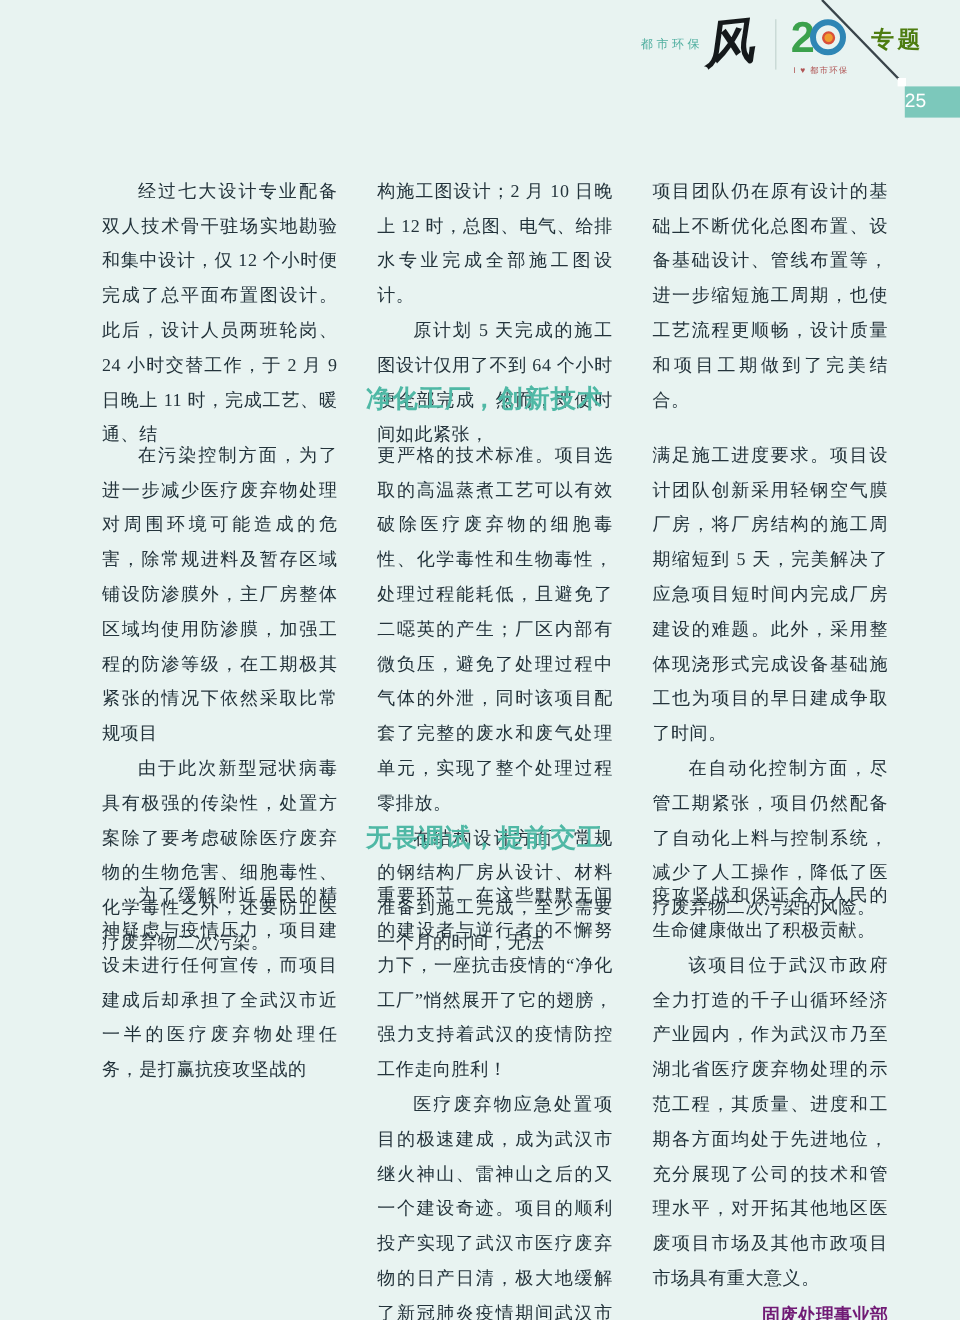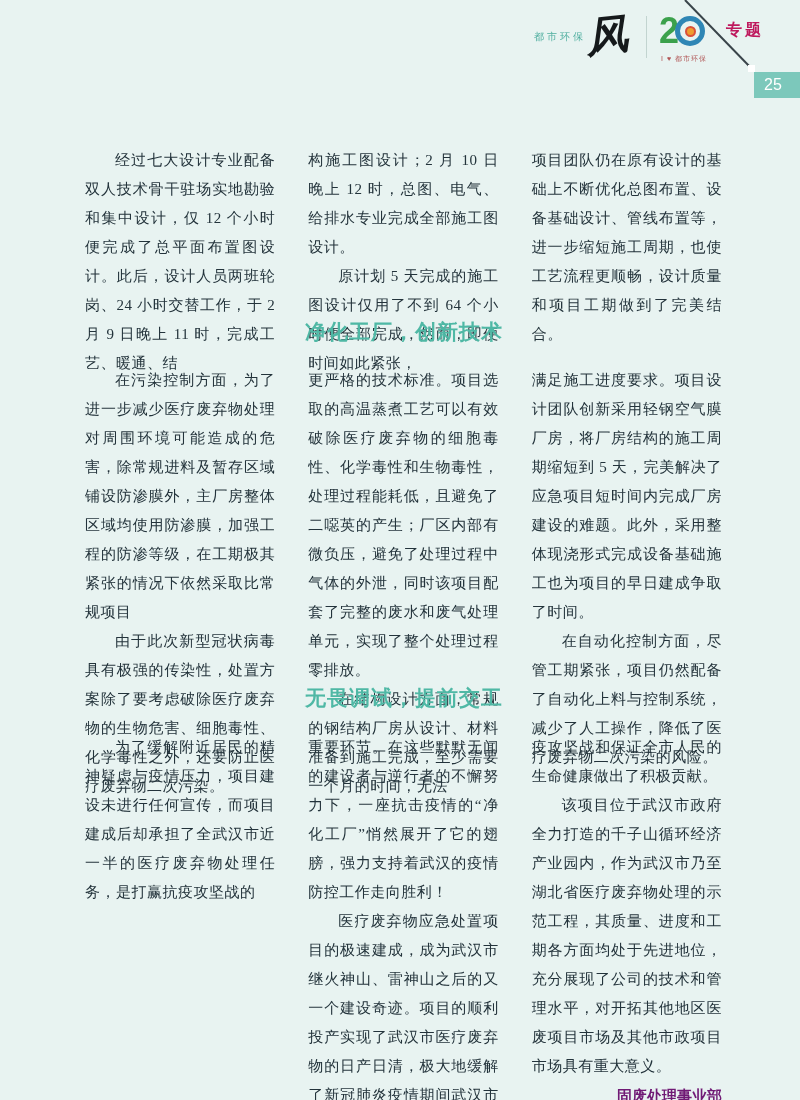--- a/index.html
+++ b/index.html
@@ -42,32 +42,32 @@
     background:#ef9c2f;border:2px solid #d9503a;box-sizing:border-box;
   }
   .logo-tagline{
     position:absolute;left:661px;top:54px;
     font-family:"Liberation Sans","DejaVu Sans",sans-serif;
     font-size:7px;color:#b05454;letter-spacing:1px;white-space:nowrap;
   }
   .section-label{
     position:absolute;left:726px;top:20px;
     font-family:"Liberation Sans","DejaVu Sans",sans-serif;
-    font-size:16px;font-weight:bold;color:#be185d;letter-spacing:3px;
+    font-size:19px;font-weight:bold;color:#4d7c0f;letter-spacing:3px;
   }
   .header-line-svg{position:absolute;left:0;top:0;}
   .page-tab{
     position:absolute;right:0;top:72px;width:46px;height:26px;
     background:#7cc8bb;color:#ffffff;
     font-family:"Liberation Sans","DejaVu Sans",sans-serif;
-    font-size:16px;line-height:26px;padding-left:10px;box-sizing:border-box;
+    font-size:16px;line-height:26px;box-sizing:border-box;
   }
   
   .cols{
-    position:absolute;left:85px;right:78px;
+    position:absolute;left:85px;right:60px;
     display:grid;grid-template-columns:1fr 1fr 1fr;column-gap:16px;gap:33px;
   }
   .col p{
     margin:0;font-size:15px;line-height:29px;
     text-align:justify;letter-spacing:0.5px;
   }
   .col p.indent{text-indent:2em;}
   #sec-a{top:146px;}
   #sec-b{top:366px;}
   #sec-c{top:733px;}

